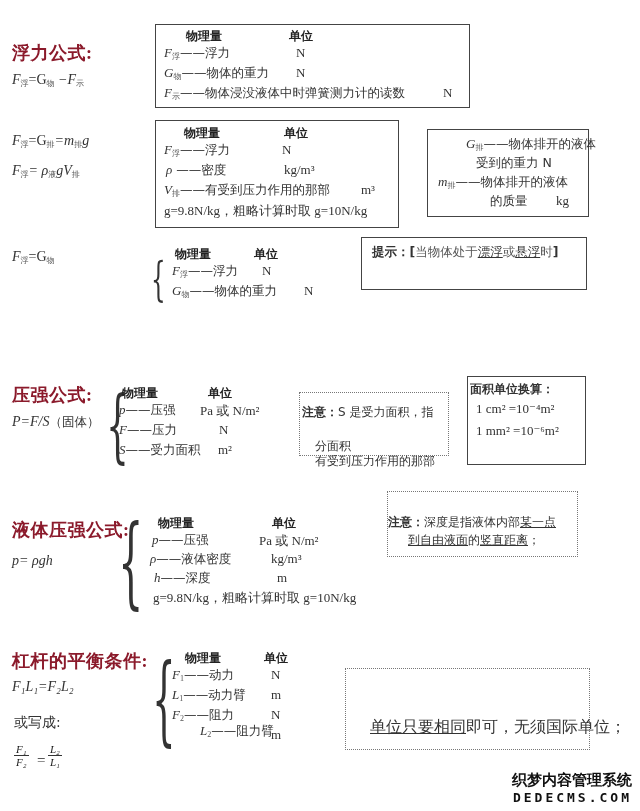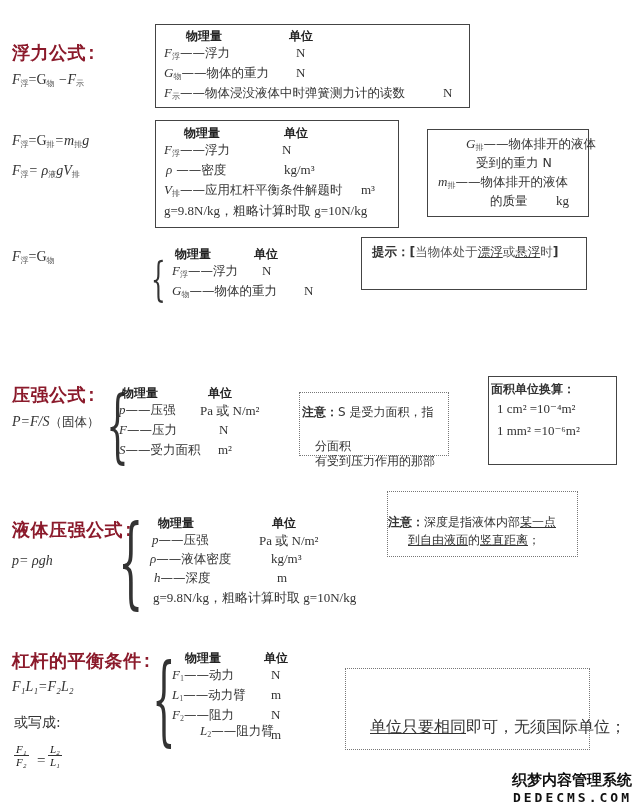--- a/index.html
+++ b/index.html
@@ -1,19 +1,19 @@
 <!DOCTYPE html>
 <html><head>
 <meta charset="utf-8">
 <style>
   html, body { margin:0; padding:0; background:#fff; }
   body { width:640px; height:811px; position:relative; overflow:hidden;
          font-family:"Liberation Serif","DejaVu Serif",serif; color:#222; }
   .abs { position:absolute; white-space:nowrap; }
-  .title { color:#8b1a2b; font-family:Liberation Mono, monospace; font-size:18px; font-weight:bold; letter-spacing:0.5px; }
+  .title { color:#8b1a2b; font-family:Liberation Serif, serif; font-size:18px; font-weight:bold; letter-spacing:0.5px; }
   .formula { font-size:14px; font-style:italic; color:#333; }
   .formula .n { font-style:normal; }
   .sub { font-size:8px; font-style:normal; vertical-align:-2px; color:#555; }
   .box { position:absolute; border:1.5px solid #444; background:#fff; }
   .dbox { position:absolute; border:1.5px dotted #777; background:#fff; }
   .row { position:absolute; white-space:nowrap; font-size:13px; color:#333; }
   .hdr { font-size:12px; font-weight:bold; color:#222; font-family:"DejaVu Sans",sans-serif; }
   .cn { font-family:"DejaVu Sans",sans-serif; font-size:12.5px; }
   .v { font-style:italic; }
   .brace { position:absolute; font-family:"DejaVu Serif",serif; color:#333; transform-origin:left top; }
@@ -51,21 +51,21 @@
   <span>F</span><span class="sub">浮</span><span>= ρ</span><span class="sub">液</span><span>gV</span><span class="sub">排</span>
 </div>
 
 <div class="box" style="left:155px;top:120px;width:242px;height:106px;">
   <div class="row hdr" style="left:28px;top:4px;">物理量</div>
   <div class="row hdr" style="left:128px;top:4px;">单位</div>
   <div class="row" style="left:8px;top:21px;"><span class="v">F</span><span class="sub">浮</span><span class="cn">——浮力</span></div>
   <div class="row" style="left:126px;top:21px;">N</div>
   <div class="row" style="left:10px;top:41px;"><span class="v">ρ</span><span class="cn"> ——密度</span></div>
   <div class="row" style="left:128px;top:41px;">kg/m³</div>
-  <div class="row" style="left:8px;top:61px;"><span class="v">V</span><span class="sub">排</span><span class="cn">——应用杠杆平衡条件解题时</span></div>
+  <div class="row" style="left:8px;top:61px;"><span class="v">V</span><span class="sub">排</span><span class="cn">——有受到压力作用的那部</span></div>
   <div class="row" style="left:205px;top:61px;">m³</div>
   <div class="row" style="left:8px;top:81px;">g=9.8N/kg，粗略计算时取 g=10N/kg</div>
 </div>
 
 <div class="box" style="left:427px;top:129px;width:160px;height:86px;">
   <div class="row" style="left:10px;top:6px;margin-left:28px;"><span class="v">G</span><span class="sub">排</span><span class="cn">——物体排开的液体</span></div>
   <div class="row cn" style="left:48px;top:25px;">受到的重力  N</div>
   <div class="row" style="left:10px;top:44px;"><span class="v">m</span><span class="sub">排</span><span class="cn">——物体排开的液体</span></div>
   <div class="row cn" style="left:62px;top:63px;">的质量</div>
   <div class="row" style="left:128px;top:63px;">kg</div>
@@ -99,21 +99,21 @@
 <div class="row" style="left:219px;top:422px;">N</div>
 <div class="row" style="left:119px;top:442px;"><span class="v">S</span><span class="cn">——受力面积</span></div>
 <div class="row" style="left:218px;top:442px;">m²</div>
 
 <div class="dbox" style="left:299px;top:392px;width:148px;height:62px;">
   <div class="row cn" style="left:2px;top:11px;font-size:12px;"><b>注意：</b><span>S 是受力面积，指</span></div>
   <div class="row cn" style="left:15px;top:28px;font-size:12px;margin-top:32px;">有受到压力作用的那部</div>
   <div class="row cn" style="left:15px;top:45px;font-size:12px;">分面积</div>
 </div>
 
-<div class="box" style="left:488px;top:376px;width:117px;height:87px;padding-left:10px;">
+<div class="box" style="left:467px;top:376px;width:117px;height:87px;">
   <div class="row cn" style="left:2px;top:4px;font-weight:bold;font-size:12px;">面积单位换算：</div>
   <div class="row" style="left:8px;top:24px;">1 cm²  =10⁻⁴m²</div>
   <div class="row" style="left:8px;top:46px;">1 mm²  =10⁻⁶m²</div>
 </div>
 
 <div class="abs title" style="left:12px;top:518px;">液体压强公式:</div>
 <div class="abs formula" style="left:12px;top:553px;">p= ρgh</div>
 
 <div class="brace" style="left:118px;top:512px;font-size:100px;line-height:100px;transform:scaleX(0.4);">{</div>
 <div class="row hdr" style="left:158px;top:515px;">物理量</div>

